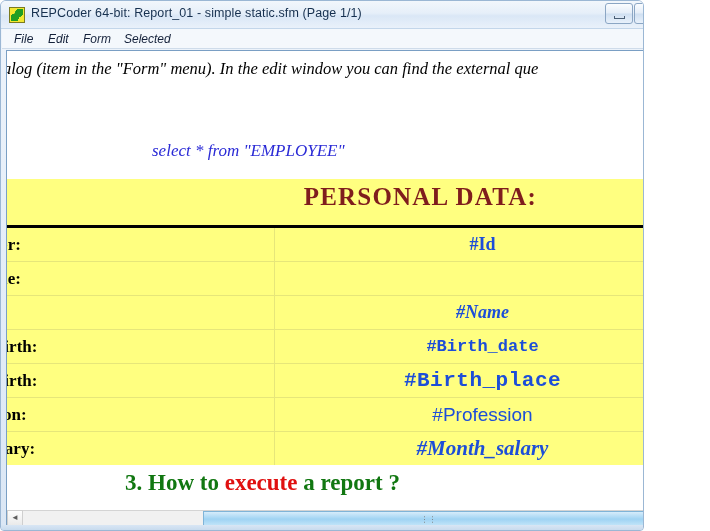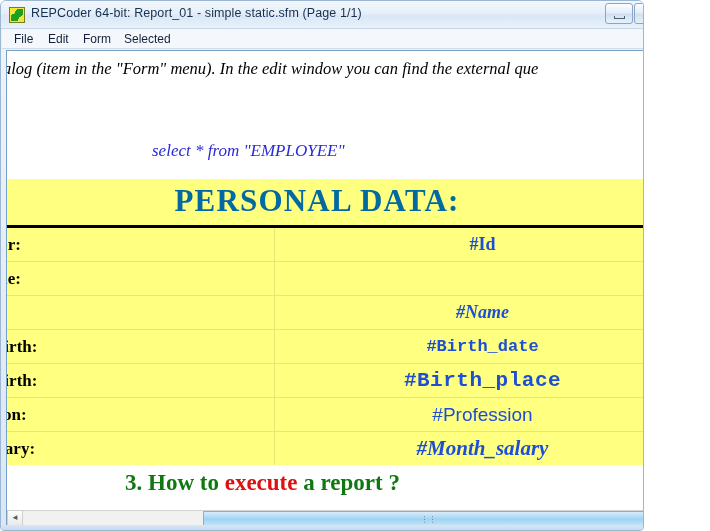--- a/index.html
+++ b/index.html
@@ -119,20 +119,21 @@
 
   
   .menubar {
     position: absolute;
     left: 1px; top: 28px;
     width: 708px;
     height: 20px;
     background: #f4f8fc;
     border-bottom: 1px solid #cfdcea;
     box-sizing: border-box;
+    font-style: italic;
   }
   .menu-item {
     position: absolute;
     top: 3px;
     font-size: 12px;
     color: #14213a;
     white-space: nowrap;
   }
 
   
@@ -184,26 +185,26 @@
   .rpt-header {
     position: relative;
     height: 46px;
     background: #ffff80;
     border-bottom: 3px solid #000000;
   }
   .rpt-header .caption-main {
     position: absolute;
     left: 130px; top: 4px;
     width: 440px;
-    text-align: center;
-    font-family: "Liberation Serif", serif;
-    font-weight: bold;
-    font-size: 31px;
+    text-align: right;
+    font-family: "Liberation Serif", serif;
+    font-weight: bold;
+    font-size: 25px;
     letter-spacing: 1.2px;
-    color: #0369a1;
+    color: #7f1d1d;
     white-space: nowrap;
   }
 
   .rpt-row {
     position: relative;
     height: 33px;
     background: #ffff80;
     border-bottom: 1px solid #e6e67a;
     display: flex;
   }

